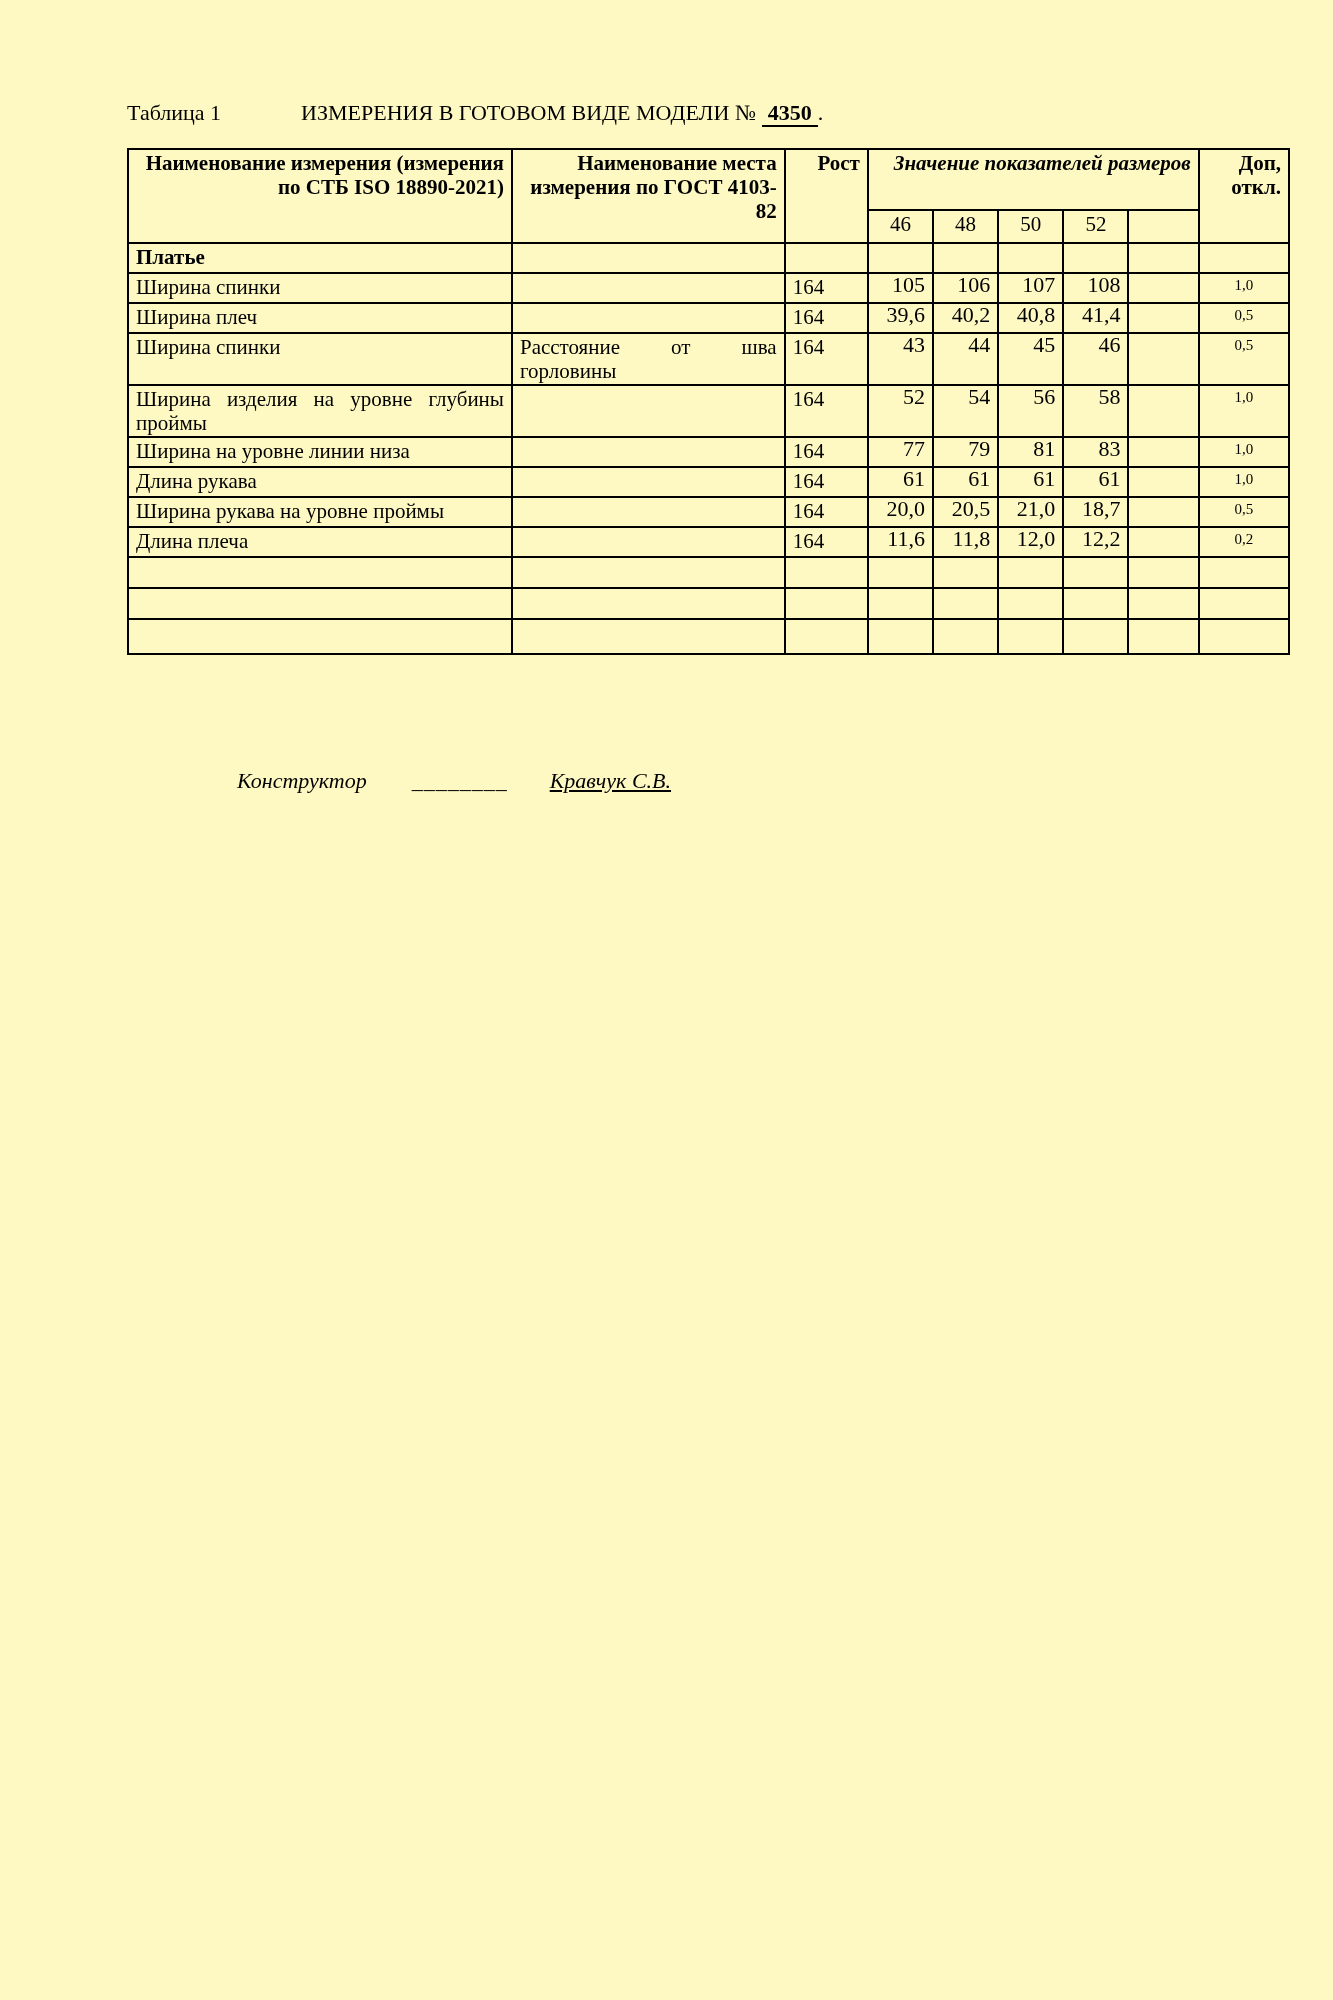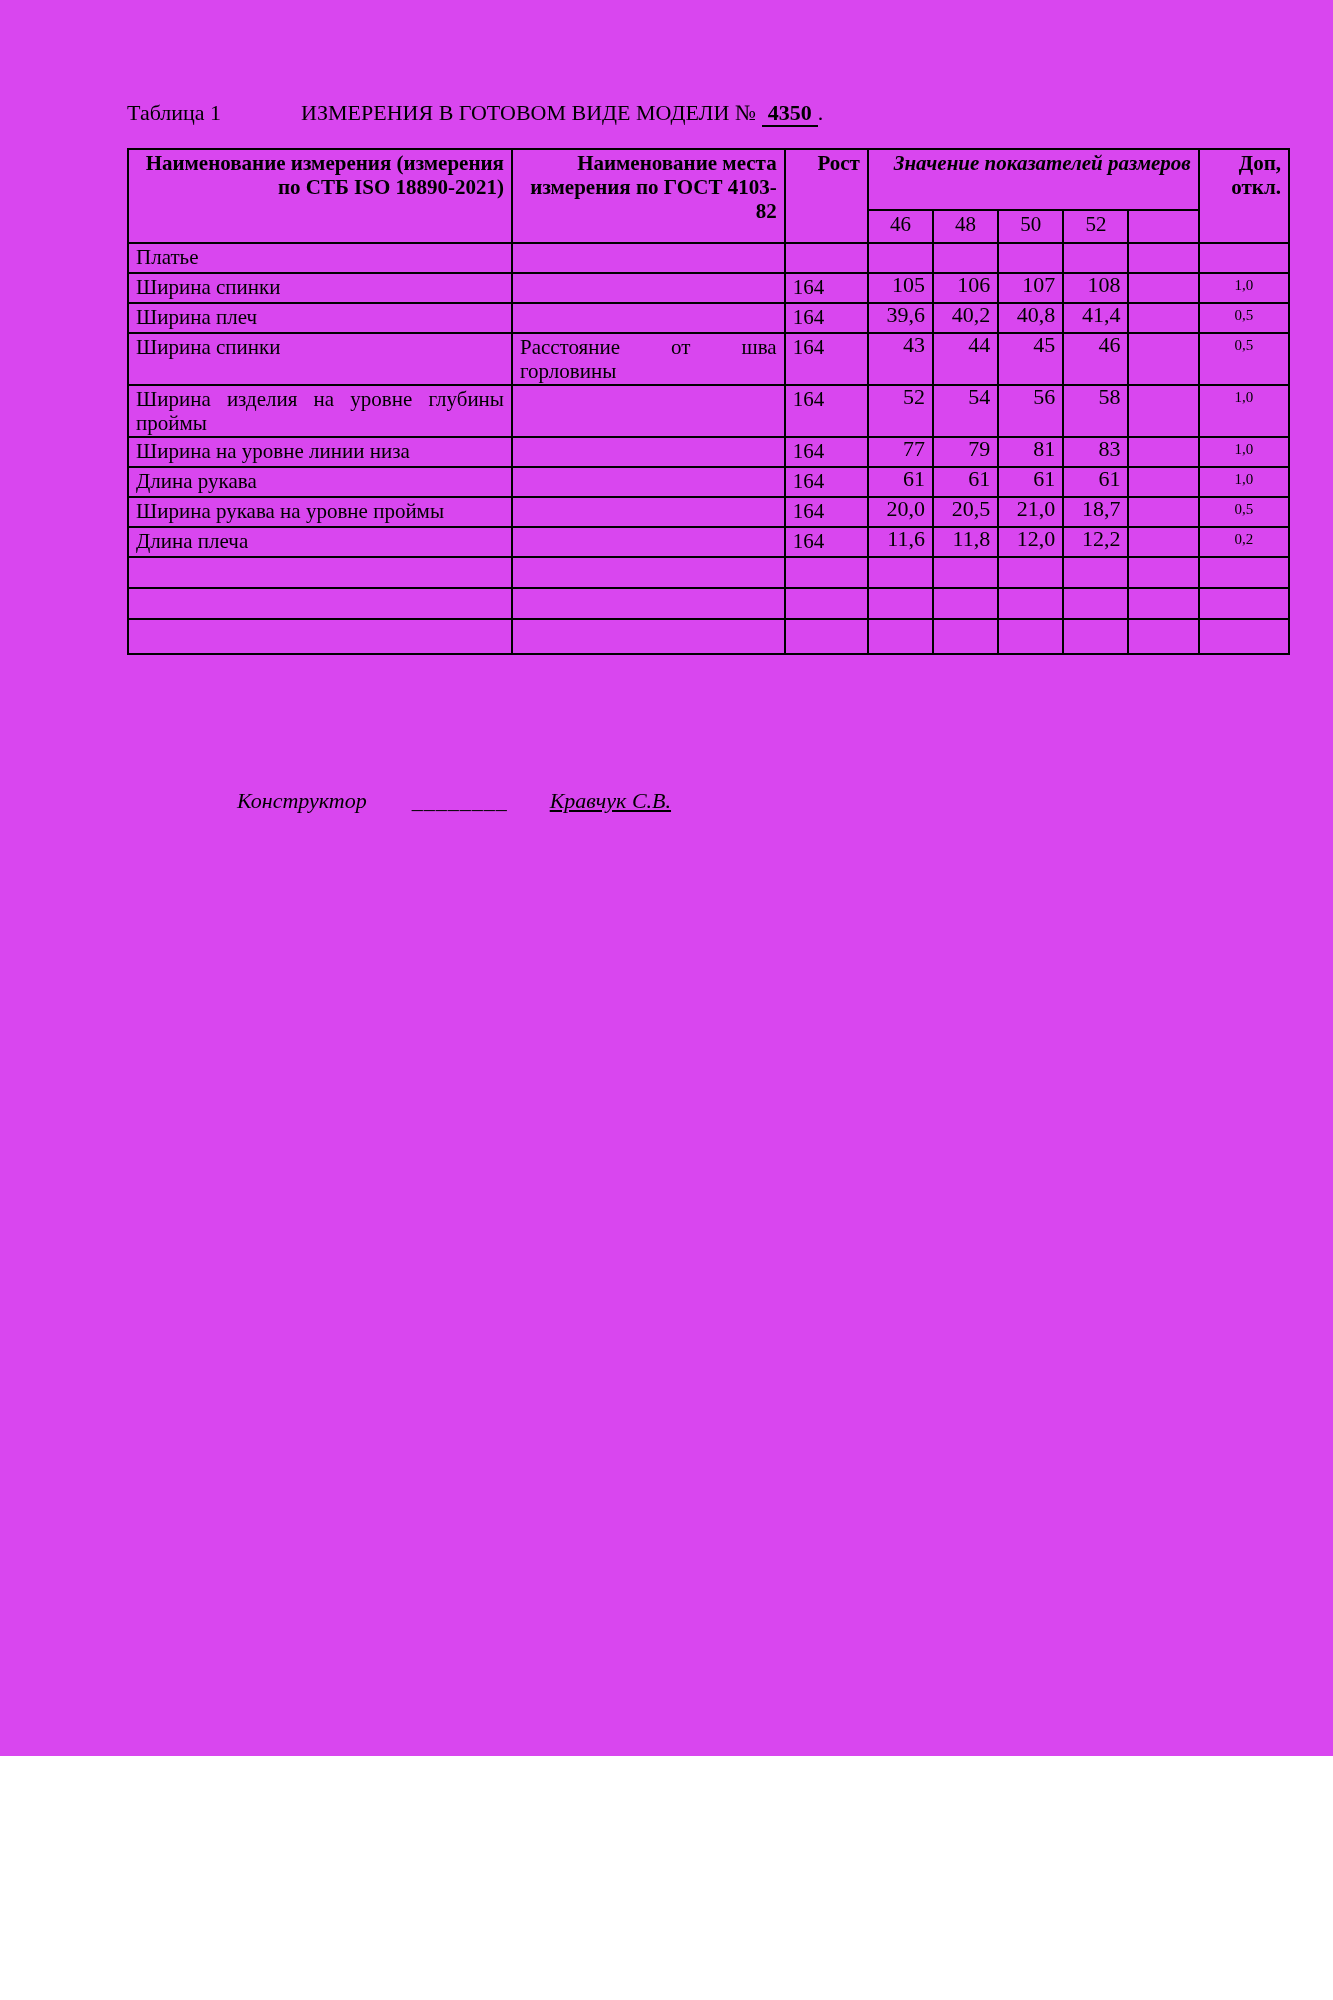--- a/index.html
+++ b/index.html
@@ -1,20 +1,20 @@
 <!DOCTYPE html>
 <html><head>
 <meta charset="utf-8">
 <style>
   html, body { margin: 0; padding: 0; background: #ffffff; }
   .page {
     position: relative;
     width: 1333px;
-    height: 1756px;
-    background: #d946ef;
+    height: 2000px;
+    background: #fef9c3;
     color: #000000;
     font-family: "Liberation Serif", "DejaVu Serif", serif;
     box-sizing: border-box;
     overflow: hidden;
   }
   
   .doc-title {
     position: absolute;
     left: 127px;
     top: 100px;
@@ -59,32 +59,32 @@
     height: 57px;
   }
   th.th-rost { text-align: center; }
   tr.sizes-row th {
     font-weight: normal;
     text-align: center;
     height: 29px;
     padding: 1px 2px;
   }
   td.name-cell { text-align: justify; height: 26px; }
-  tr.group-row td { font-weight: normal; }
+  tr.group-row td { font-weight: bold; }
   td.place-cell { text-align: justify; }
   td.rost-cell { text-align: left; padding: 1px 2px; }
   td.val-cell { text-align: right; font-size: 22px; padding: 3px 2px; line-height: 20px; }
   td.tol-cell { text-align: center; font-size: 15px; padding: 3px 2px; line-height: 20px; }
   tr.empty-row td { height: 27px; }
   tr.empty-row.tall td { height: 31px; }
   
   .footer-line {
     position: absolute;
     left: 237px;
-    top: 788px;
+    top: 768px;
     font-size: 22px;
     font-style: italic;
     white-space: nowrap;
   }
   .footer-line .sig-line {
     font-style: normal;
     margin-left: 45px;
     letter-spacing: 1px;
   }
   .footer-line .signer {

